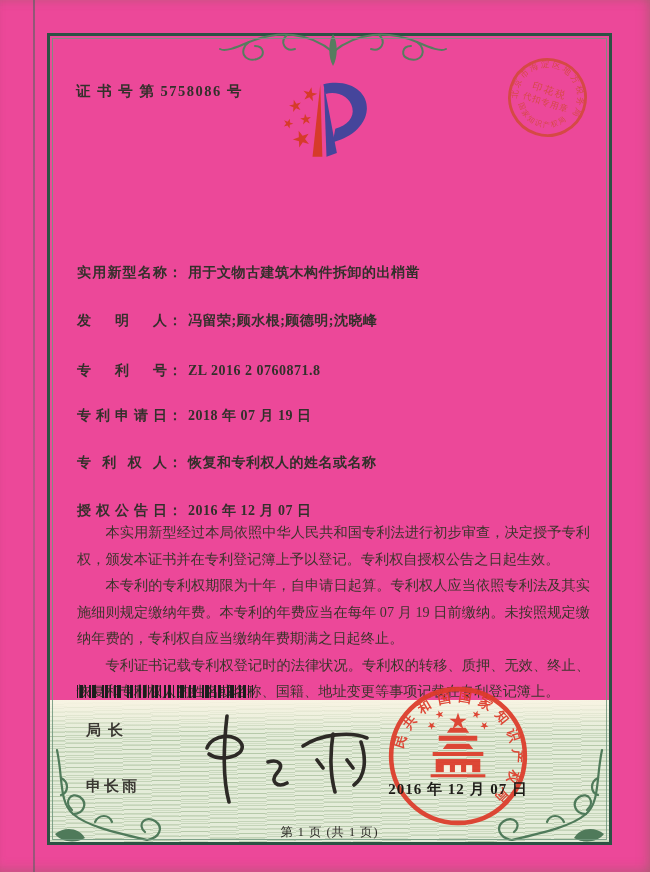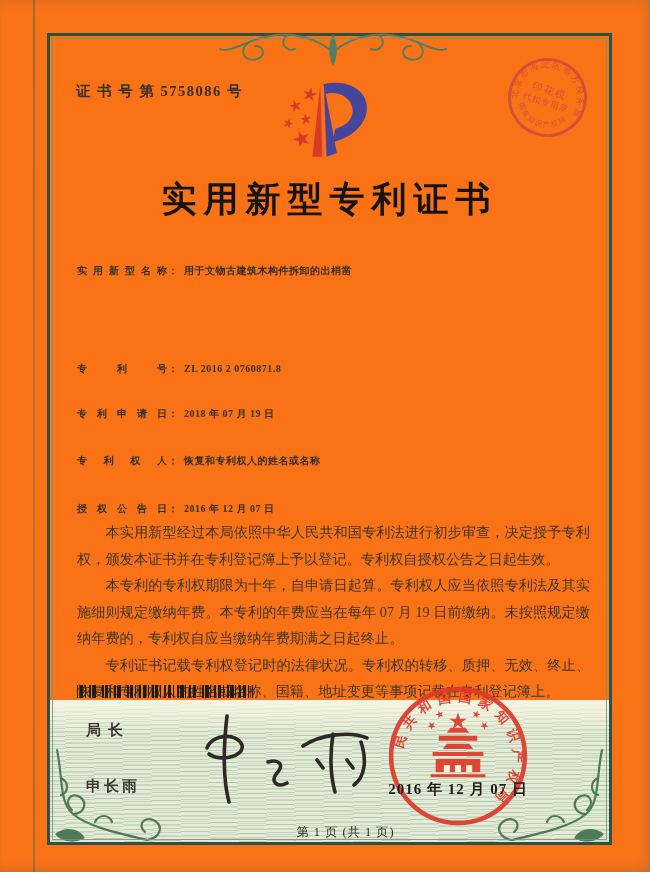--- a/index.html
+++ b/index.html
@@ -4,21 +4,21 @@
 <style>
   html,body{margin:0;padding:0;}
   body{
     font-family:"Liberation Serif","DejaVu Serif",serif;
     background:#888;
   }
   .page{
     position:relative;
     width:650px;height:872px;
     margin:0 auto;
-    background:#f97316;
+    background:#ec4899;
     overflow:hidden;
     box-shadow:inset -9px 0 12px -7px rgba(120,110,85,.40),
                inset 0 -9px 12px -7px rgba(120,110,85,.35),
                inset 0 9px 10px -8px rgba(120,110,85,.25);
   }
   .scan-edge{
     position:absolute;left:33px;top:0;bottom:0;width:2px;
     background:linear-gradient(180deg,rgba(70,100,90,.55),rgba(90,110,100,.35) 60%,rgba(70,100,90,.5));
   }
   .frame{
@@ -44,21 +44,21 @@
   }
   .cert-no{
     position:absolute;left:26px;top:46px;
     font-size:14.5px;letter-spacing:1.5px;color:#33302b;font-weight:600;
   }
   .title{
     position:absolute;left:0;top:140px;width:100%;
     text-align:center;font-size:35px;font-weight:bold;
     letter-spacing:7px;color:#151310;
   }
-  .row{position:absolute;left:27px;font-size:10px;color:#33302b;font-weight:600;white-space:nowrap;}
+  .row{position:absolute;left:27px;font-size:14px;color:#33302b;font-weight:600;white-space:nowrap;}
   .row .lbl{display:inline-block;width:90px;text-align:justify;text-align-last:justify;vertical-align:top;}
   .row .colon{display:inline-block;margin:0 6px 0 1px;}
   .row .val{letter-spacing:.5px;}
   .paras{
     position:absolute;left:27px;top:483px;width:513px;
     font-size:14.2px;line-height:26.5px;color:#3b352c;
     text-align:justify;
   }
   .paras p{margin:0;text-indent:2em;}
   .barcode{
@@ -72,21 +72,21 @@
   .director.t{top:685px;letter-spacing:7px;}
   .director.n{top:741px;letter-spacing:3px;}
   .sig{position:absolute;left:115px;top:668px;}
   .seal{position:absolute;left:332px;top:644px;opacity:.93;}
   .seal-date{
     position:absolute;left:326px;top:744px;width:164px;
     text-align:center;font-size:15px;font-weight:600;
     letter-spacing:1px;color:#1d1b18;z-index:5;
   }
   .footer{
-    position:absolute;left:16px;top:788px;width:100%;
+    position:absolute;left:0;top:788px;width:100%;
     text-align:center;font-size:12.3px;color:#2a2824;letter-spacing:1px;
   }
   .stamp{position:absolute;left:450px;top:14px;opacity:.9;}
   .orn-top{position:absolute;left:167px;top:-14px;}
   .orn-bl{position:absolute;left:1px;top:712px;}
   .orn-br{position:absolute;right:1px;top:712px;transform:scaleX(-1);}
   svg text{font-family:"Liberation Serif","DejaVu Serif",serif;}
 </style>
 </head>
 <body>
@@ -165,24 +165,26 @@
         <use href="#star10" transform="translate(30,40) scale(.55) rotate(-8)"></use>
         <use href="#star10" transform="translate(26,59) scale(.85) rotate(-20)"></use>
         <path d="M44,6 L36.5,76 L46,76 Z"></path>
       </g>
       <g fill="#45459b">
         <path d="M47.5,6 L50,76 L60,72.5 Z"></path>
         <path d="M47,6 C73,0 90,14 89,30 C88,48 70,59 56,62 L58.5,49 C70,46 77,38 75,29 C73,18 60,12 49,15.5 Z"></path>
       </g>
     </svg>
 
-    <div class="title">实用新型专利证书</div>
 
     <div class="row" style="top:228px">
       <span class="lbl">实用新型名称</span><span class="colon">：</span><span class="val">用于文物古建筑木构件拆卸的出梢凿</span>
+    </div>
+    <div class="row" style="top:276px">
+      <span class="lbl">发明人</span><span class="colon">：</span><span class="val">冯留荣;顾水根;顾德明;沈晓峰</span>
     </div>
     <div class="row" style="top:326px">
       <span class="lbl">专利号</span><span class="colon">：</span><span class="val">ZL 2016 2 0760871.8</span>
     </div>
     <div class="row" style="top:371px">
       <span class="lbl">专利申请日</span><span class="colon">：</span><span class="val">2018 年 07 月 19 日</span>
     </div>
     <div class="row" style="top:418px">
       <span class="lbl">专利权人</span><span class="colon">：</span><span class="val">恢复和专利权人的姓名或名称</span>
     </div>

